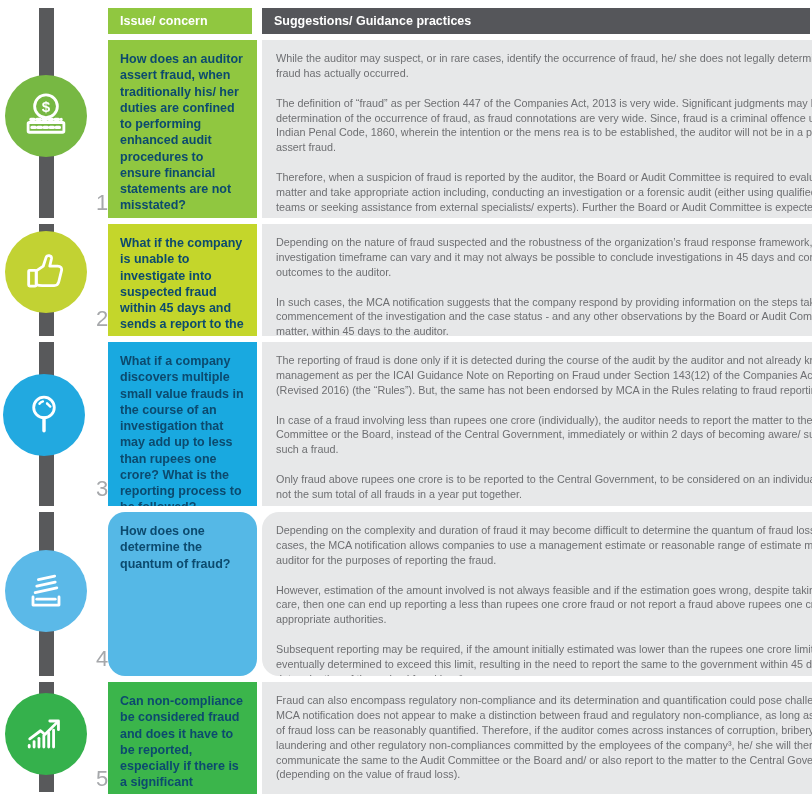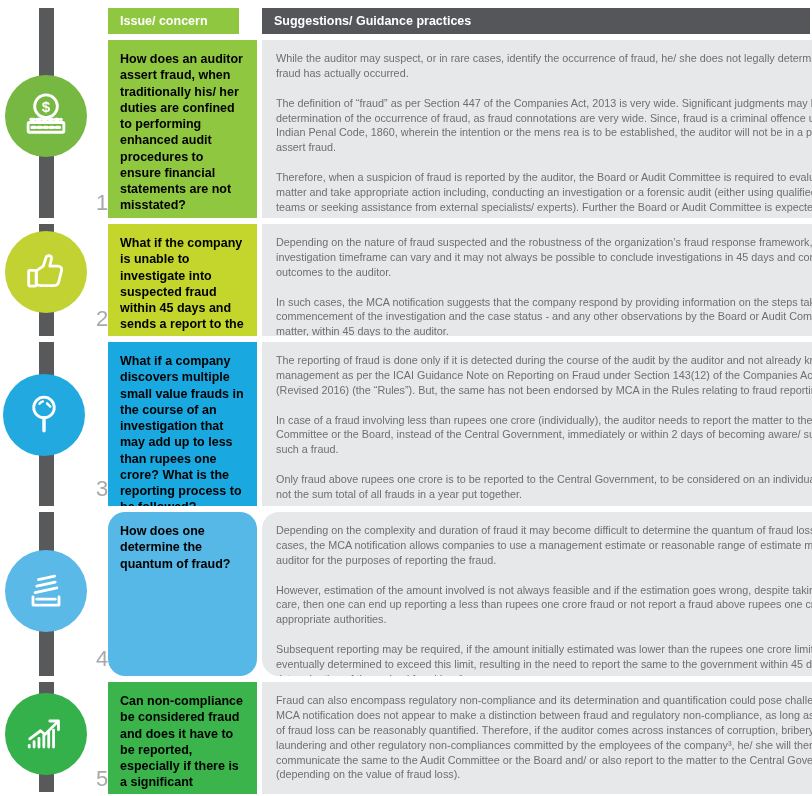--- a/index.html
+++ b/index.html
@@ -17,25 +17,25 @@
   .step-num{
     position:absolute;left:90px;width:24px;text-align:center;
     font-size:22px;color:#a6a8ab;font-weight:400;
   }
   
   .hdr{
     position:absolute;top:8px;height:26px;color:#fff;font-weight:bold;
     font-size:12.5px;display:flex;align-items:center;padding:0 12px;
     box-sizing:border-box;
   }
-  .hdr-issue{left:108px;width:131px;background:#90c740;}
+  .hdr-issue{left:108px;width:144px;background:#90c740;}
   .hdr-sugg{left:262px;width:548px;background:#55565a;}
   .qcell{
     position:absolute;left:108px;width:149px;box-sizing:border-box;
-    padding:11px 12px;color:#000000;font-weight:bold;font-size:12.5px;
+    padding:11px 12px;color:#0c4a6e;font-weight:bold;font-size:12.5px;
     line-height:1.3;overflow:hidden;white-space:pre-line;
   }
   .acell{
     position:absolute;left:262px;width:632px;box-sizing:border-box;
     background:#e7e8e9;padding:11px 14px;color:#6e6f72;font-size:10.8px;
     line-height:1.38;overflow:hidden;white-space:pre-line;
   }
   .q1{background:#90c740;}
   .q2{background:#c4d62b;}
   .q3{background:#19a9e0;}

